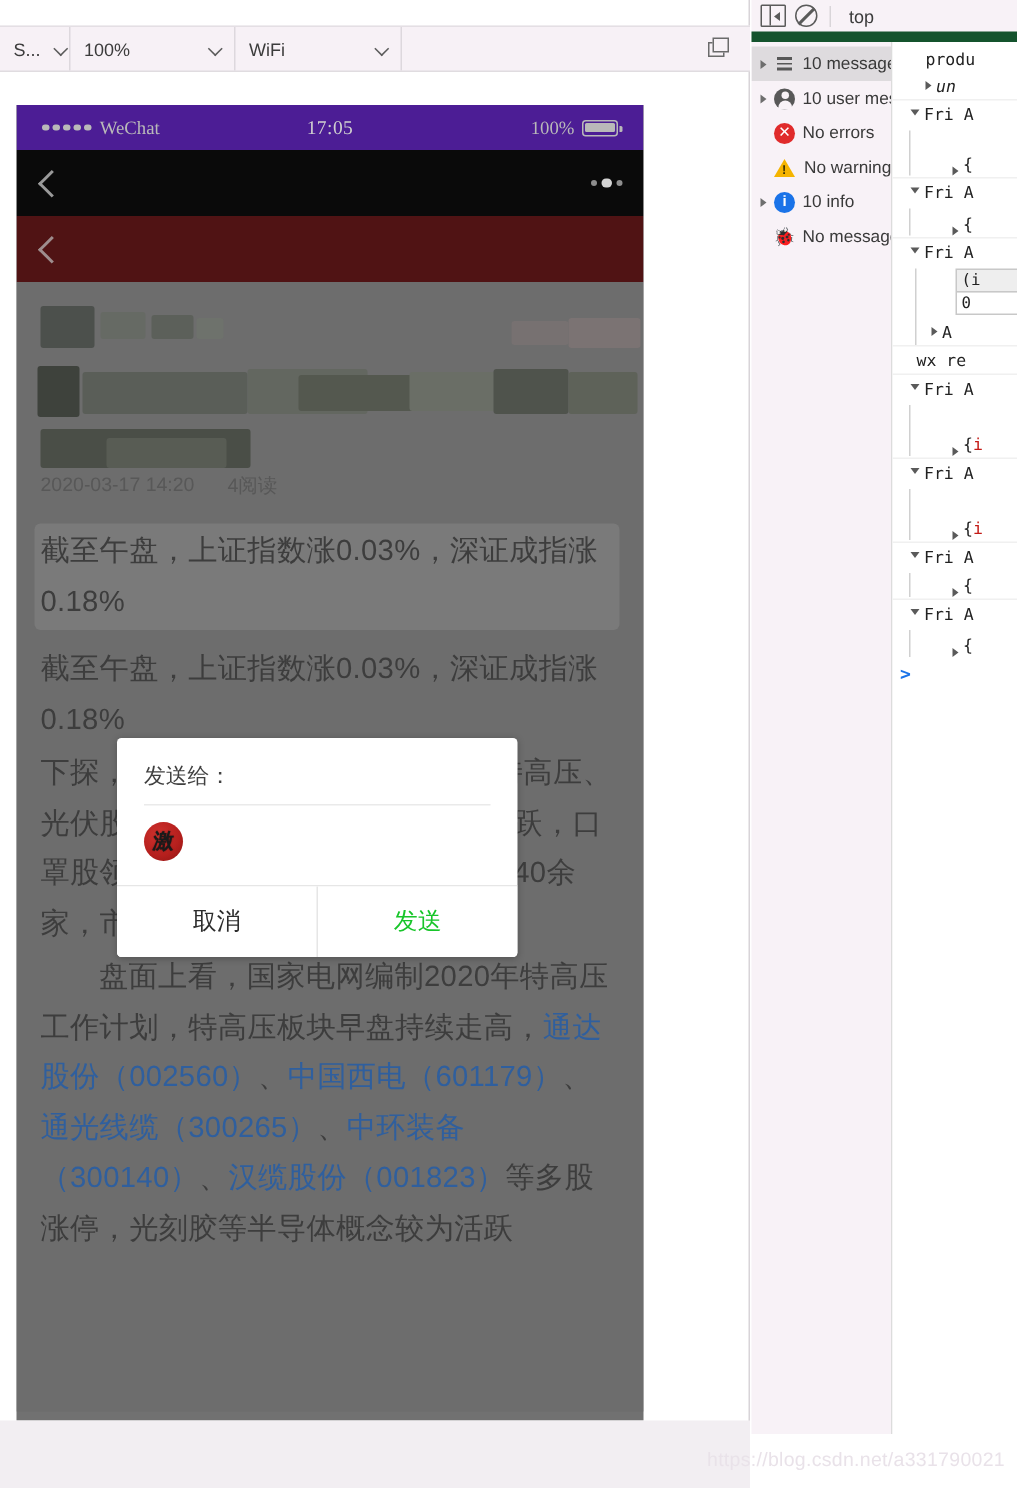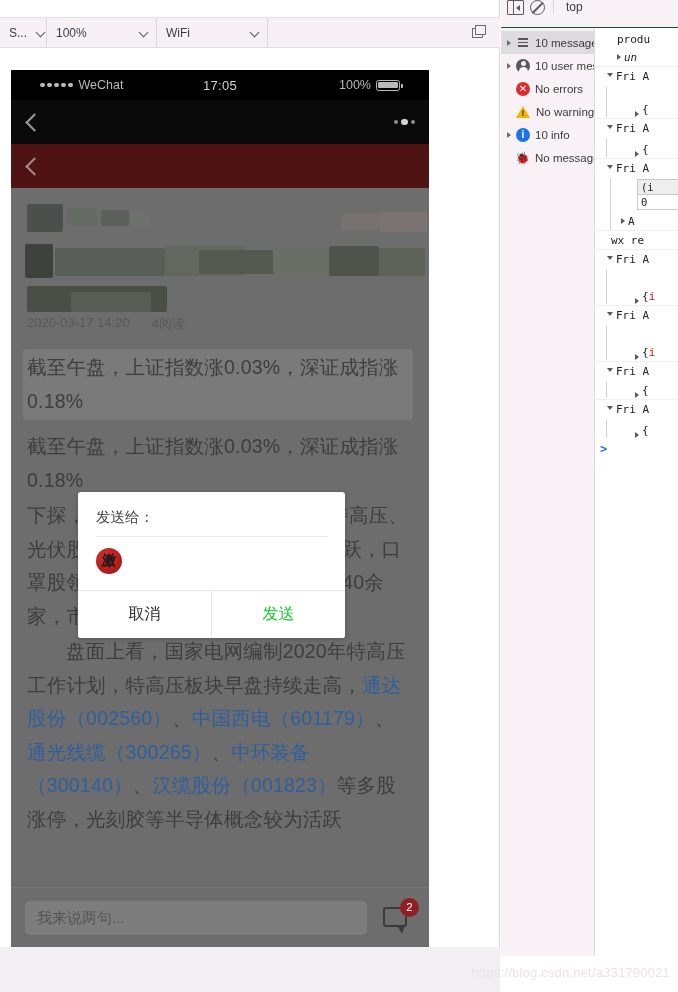--- a/index.html
+++ b/index.html
@@ -81,25 +81,26 @@
     position: absolute; left: 11px; top: 70px;
     width: 418px; height: 877px;
     background: #717171;
     overflow: hidden;
   }
   
 
   
   #status-bar {
     height: 30px; width: 100%;
-    background: #000000;
+    background: #4c1d95;
     display: flex; align-items: center;
-    padding: 0 29px;
+    padding: 0 17px;
     color: #b9b9b9; font-size: 12.5px;
     position: relative;
+    font-family: Liberation Serif, serif;
   }
   #carrier { display: flex; align-items: center; gap: 6px; }
   .dots { display: flex; gap: 2.5px; }
   .dots i { width: 4.5px; height: 4.5px; border-radius: 50%; background: #b9b9b9; display: block; }
   #sb-time {
     position: absolute; left: 0; right: 0; text-align: center;
     font-size: 13px; color: #cfcfcf; letter-spacing: .3px;
   }
   #sb-right { margin-left: auto; display: flex; align-items: center; gap: 5px; z-index: 2;}
   .battery {
@@ -287,23 +288,23 @@
   .dt-tab {
     display: flex; align-items: center;
     padding: 0 9px;
     font-size: 12.5px; color: #5a5a5a;
     cursor: pointer;
     border-bottom: 2px solid transparent;
   }
   .dt-tab.active { color: #1a1a1a; border-bottom-color: #1a73e8; }
 
   #dt-subbar {
-    height: 28px; display: flex; 
+    height: 28px; display: flex; align-items: center;
     gap: 6px; padding-left: 6px;
-    border-bottom: 1px solid #14532d;
+    border-bottom: 7px solid #14532d;
     background: #f8f2f7;
   }
   #sidebar-toggle { width: 17px; height: 15px; border: 1.3px solid #5a5a5a; border-radius: 1px; position: relative; cursor: pointer; }
   #sidebar-toggle::before { content:""; position:absolute; left:0; top:0; bottom:0; width:5px; border-right: 1.3px solid #5a5a5a; }
   #sidebar-toggle::after {
     content:""; position:absolute; left: 7.5px; top: 4px;
     width:0;height:0;border-right:4px solid #5a5a5a;
     border-top:3.5px solid transparent;border-bottom:3.5px solid transparent;
   }
   #clear-btn { width: 15px; height: 15px; border: 1.5px solid #5a5a5a; border-radius: 50%; position: relative; cursor: pointer;}
@@ -518,27 +519,20 @@
         </div>
       </div>
 
       <div id="article-body">
         <p><span id="selbox">截至午盘，上证指数涨0.03%，深证成指涨0.18%</span></p>
         <p>截至午盘，上证指数涨0.03%，深证成指涨0.18%</p>
         <p>下探，5G概念股等题材轮番走高，特高压、光伏股板块轮番上涨，券商股较为活跃，口罩股领跌。两市个股跌多涨少，涨停40余家，市场赚钱效应差。</p>
         <p class="indent">盘面上看，国家电网编制2020年特高压工作计划，特高压板块早盘持续走高，<span class="lnk">通达股份（002560）</span>、<span class="lnk">中国西电（601179）</span>、<span class="lnk">通光线缆（300265）</span>、<span class="lnk">中环装备（300140）</span>、<span class="lnk">汉缆股份（001823）</span>等多股涨停，光刻胶等半导体概念较为活跃</p>
       </div>
 
-      <div id="comment-bar">
-        <input id="comment-input" placeholder="我来说两句..." style="">
-        <div id="comment-icon-wrap">
-          <span class="bubble"></span>
-          <span id="badge">2</span>
-        </div>
-      </div>
 
       <div id="dialog">
         <div id="dlg-body">
           <div id="dlg-title">发送给：</div>
           <div id="dlg-sep"></div>
           <div id="dlg-link">
             <div id="dlg-link-icon">
                 <span>激</span>
               </div>
           </div>

